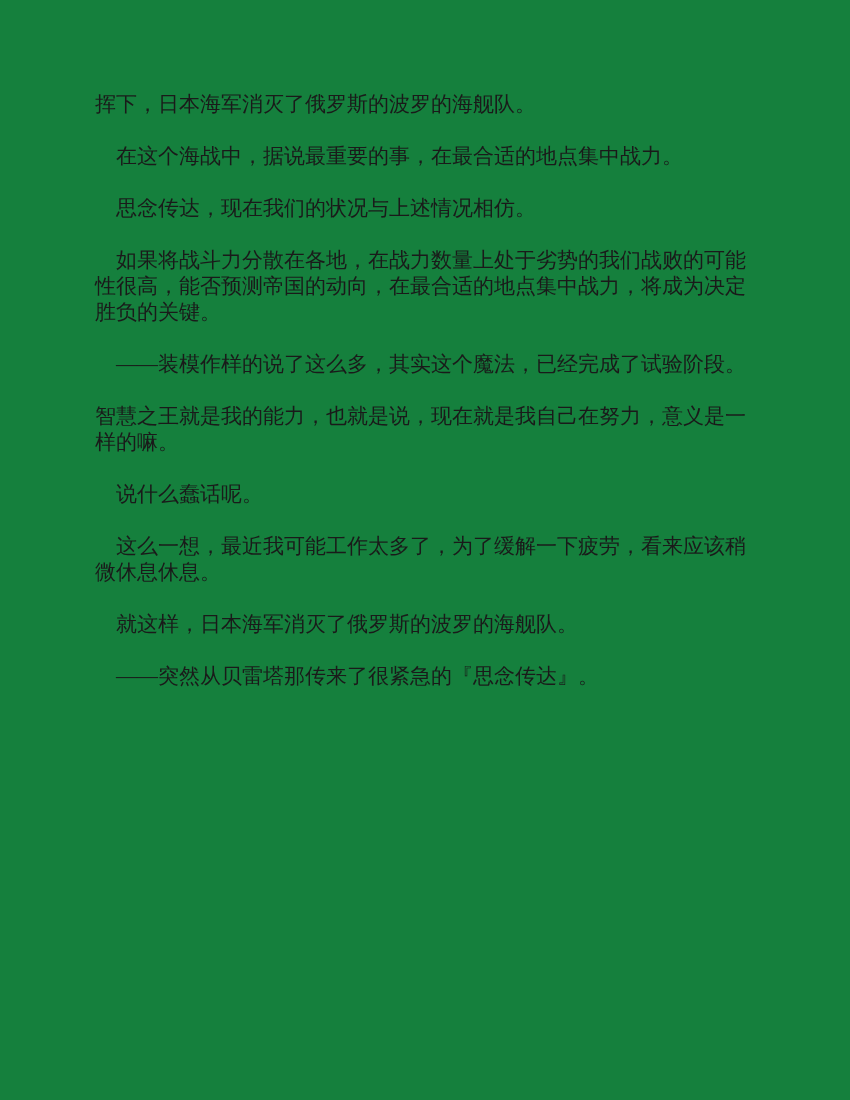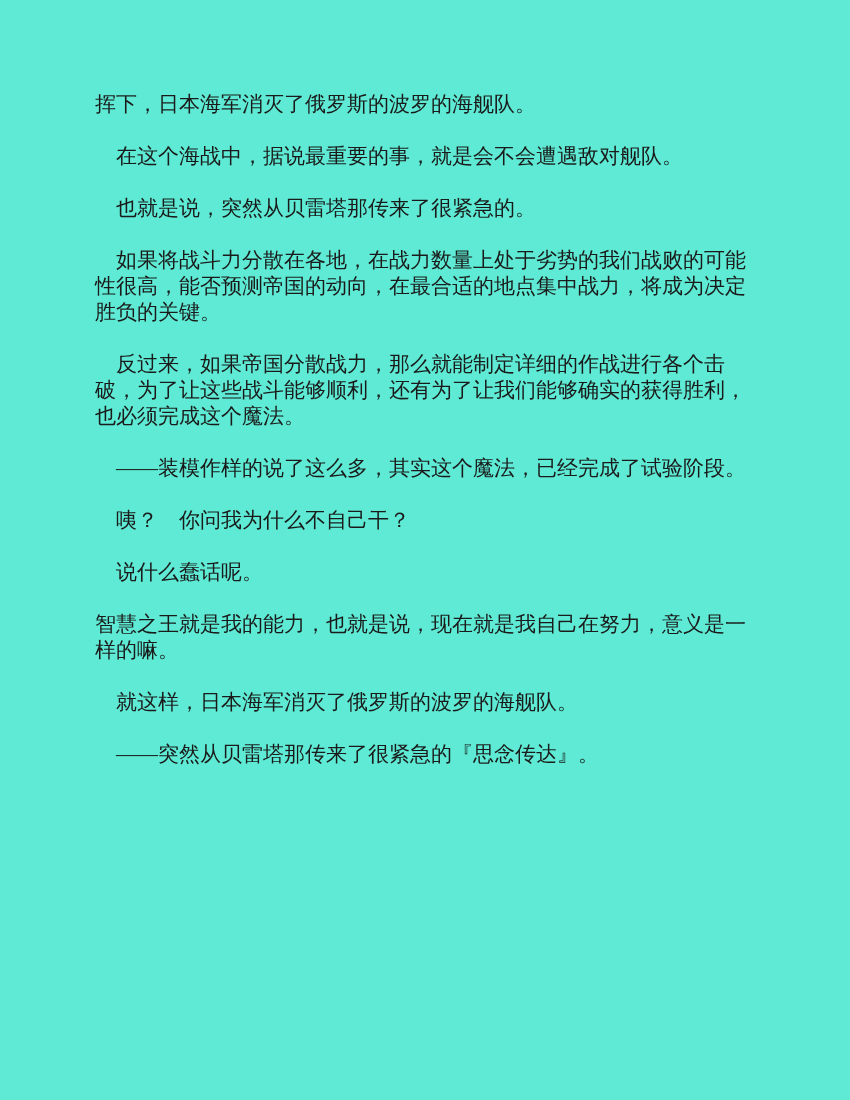--- a/index.html
+++ b/index.html
@@ -34,27 +34,26 @@
   .text-body p.para:first-child {
     margin-top: 0;
   }
   .text-body p.para.indent {
     text-indent: 1em;
   }
 </style>
 </head>
 <body style="background: rgb(255, 255, 255);">
 
-<div class="page" style="background: #5eead4;">
+<div class="page" style="background: #15803d;">
   <div class="text-body" style="color: rgb(26, 26, 26);">
       <p class="para">挥下，日本海军消灭了俄罗斯的波罗的海舰队。</p>
-      <p class="para indent">在这个海战中，据说最重要的事，就是会不会遭遇敌对舰队。</p>
-      <p class="para indent">也就是说，突然从贝雷塔那传来了很紧急的。</p>
+      <p class="para indent">在这个海战中，据说最重要的事，在最合适的地点集中战力。</p>
+      <p class="para indent">思念传达，现在我们的状况与上述情况相仿。</p>
       <p class="para indent">如果将战斗力分散在各地，在战力数量上处于劣势的我们战败的可能性很高，能否预测帝国的动向，在最合适的地点集中战力，将成为决定胜负的关键。</p>
-      <p class="para indent">反过来，如果帝国分散战力，那么就能制定详细的作战进行各个击破，为了让这些战斗能够顺利，还有为了让我们能够确实的获得胜利，也必须完成这个魔法。</p>
       <p class="para indent">——装模作样的说了这么多，其实这个魔法，已经完成了试验阶段。</p>
-      <p class="para indent">咦？　你问我为什么不自己干？</p>
+      <p class="para">智慧之王就是我的能力，也就是说，现在就是我自己在努力，意义是一样的嘛。</p>
       <p class="para indent">说什么蠢话呢。</p>
-      <p class="para">智慧之王就是我的能力，也就是说，现在就是我自己在努力，意义是一样的嘛。</p>
+      <p class="para indent">这么一想，最近我可能工作太多了，为了缓解一下疲劳，看来应该稍微休息休息。</p>
       <p class="para indent">就这样，日本海军消灭了俄罗斯的波罗的海舰队。</p>
       <p class="para indent">——突然从贝雷塔那传来了很紧急的『思念传达』。</p>
     </div>
 </div>
 
 </body></html>

